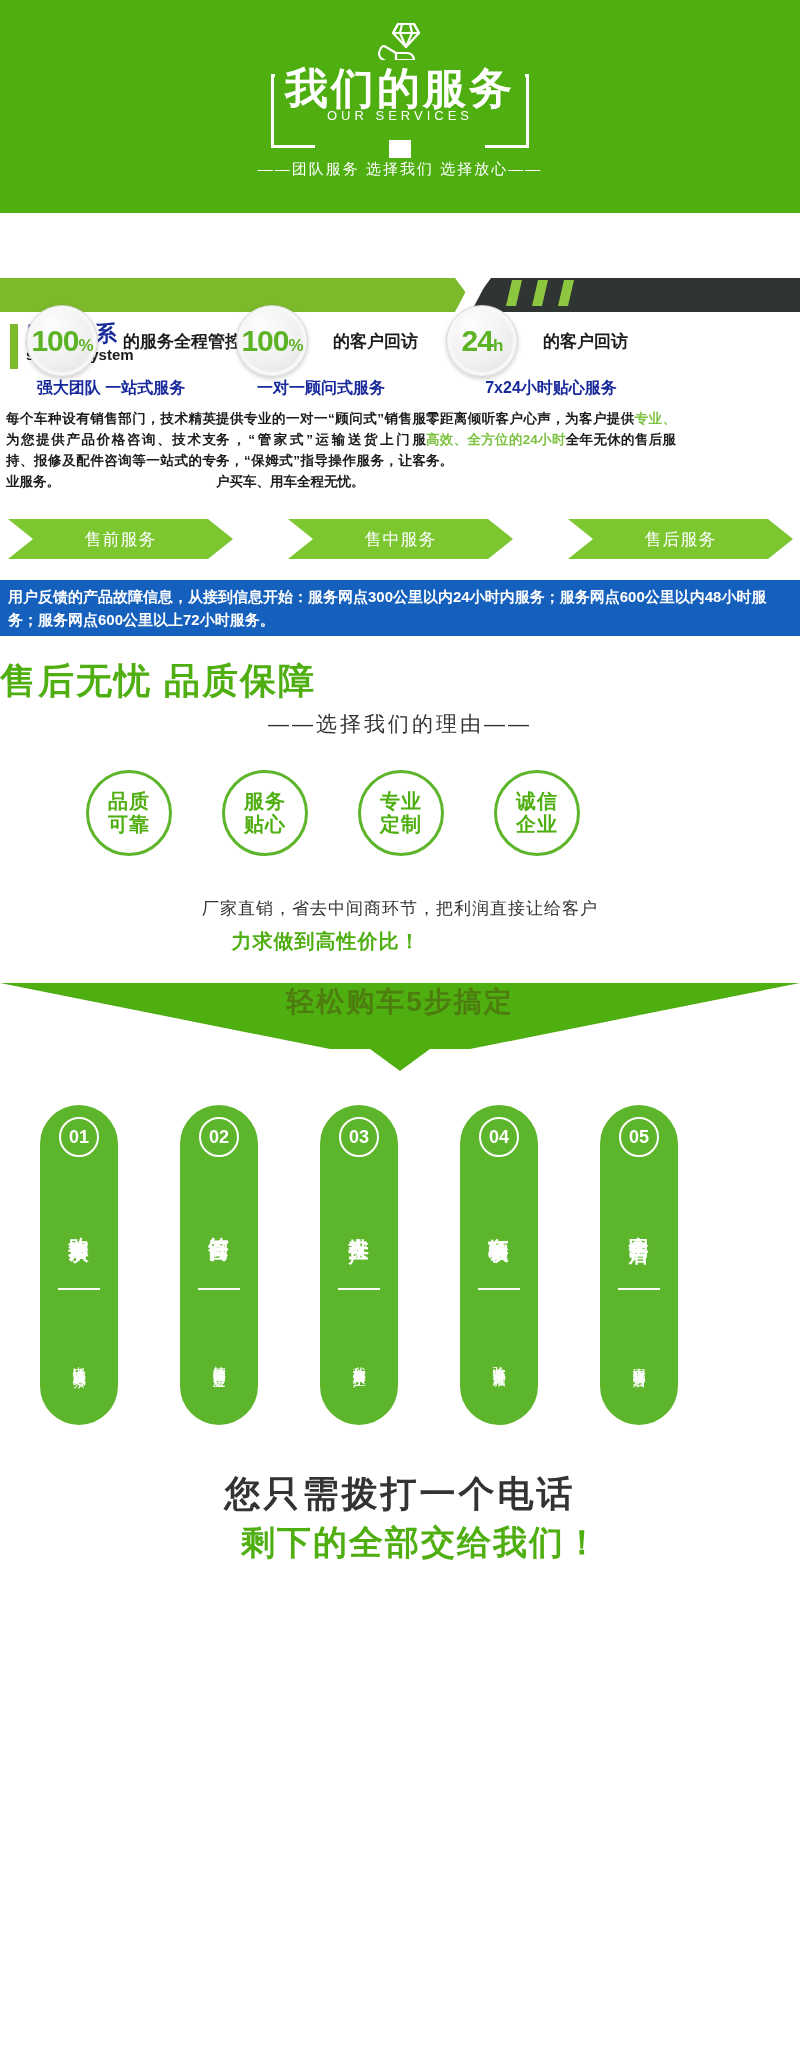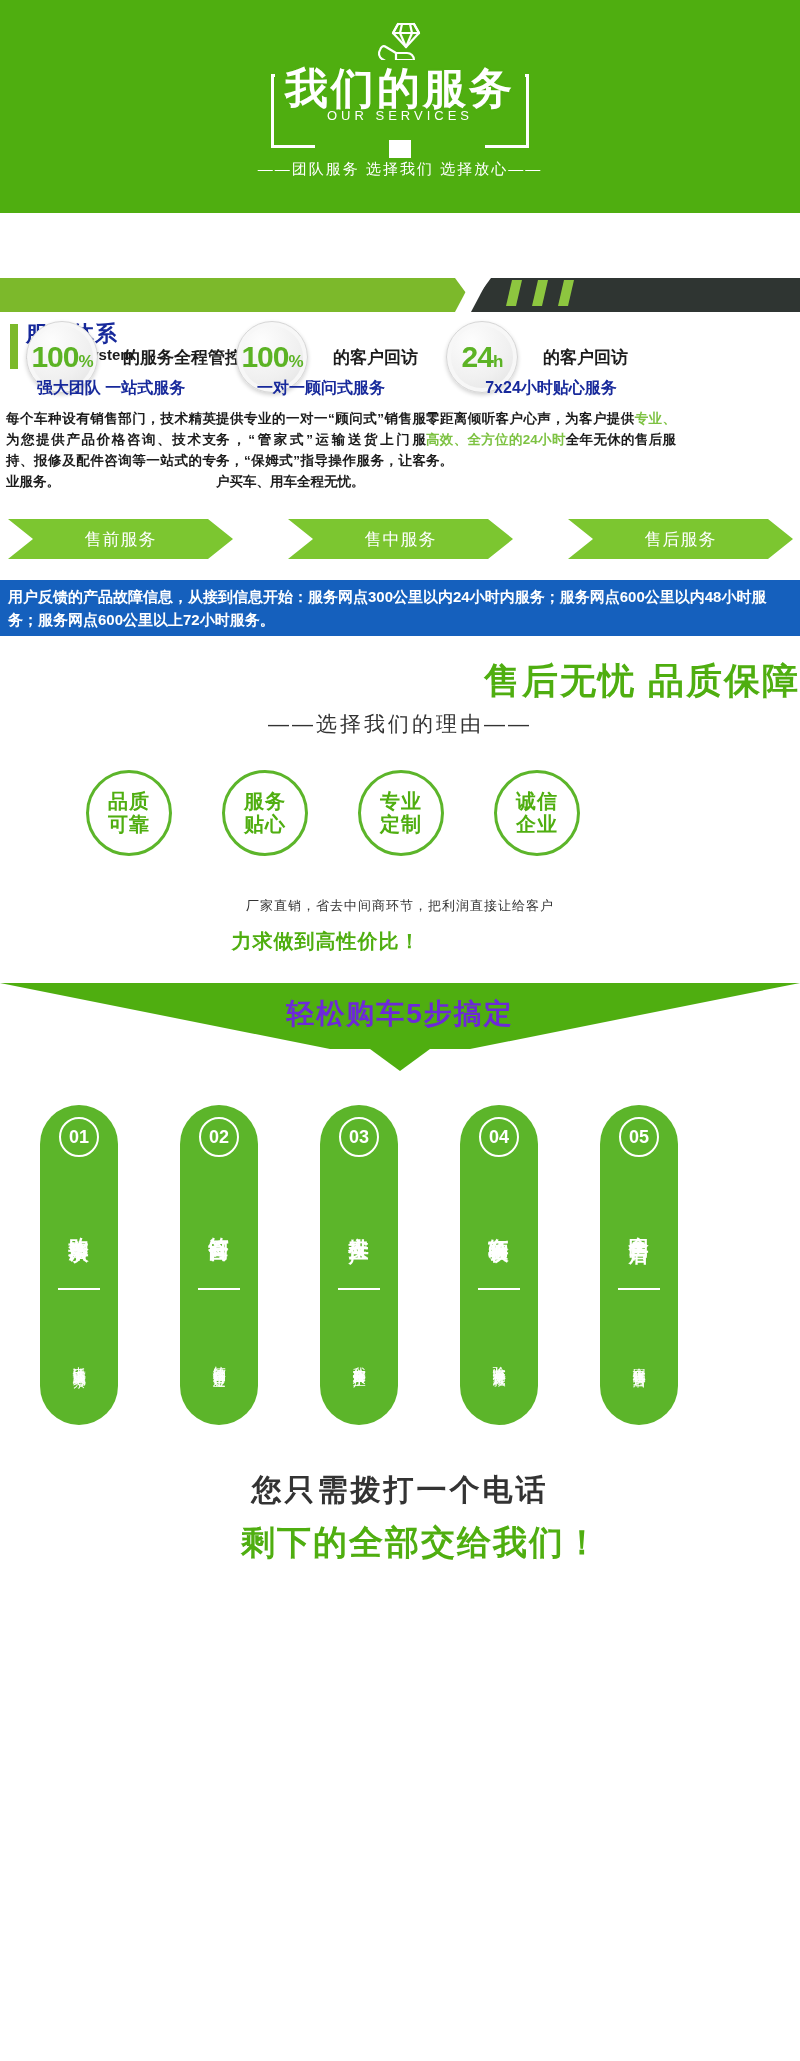--- a/index.html
+++ b/index.html
@@ -60,21 +60,21 @@
   .sys-band .white-cut {
     position:absolute; top:0; left:455px; width:34px; height:34px; background:#fff;
     clip-path:polygon(18px 0, 34px 0, 16px 34px, 0 34px);
   }
   .sys-head { position:absolute; top:322px; left:10px; display:flex; align-items:flex-start; }
   .sys-bar { width:8px; height:45px; background:#7CB92B; margin-right:8px; margin-top:2px; }
   .sys-cn { font-size:22px; font-weight:bold; color:#17299B; line-height:1.05; letter-spacing:1px; }
   .sys-en { font-size:15px; font-weight:bold; color:#1c1c1c; line-height:1.2; margin-top:1px; }
 
   
-  .badges { position:absolute; top:321px; left:0; width:713px; height:90px; }
+  .badges { position:absolute; top:305px; left:0; width:713px; height:90px; }
   .badge-item { position:absolute; display:flex; align-items:center; }
   .badge-circle {
     width:72px; height:72px; border-radius:50%;
     background:radial-gradient(circle at 35% 28%, #fdfdfd 0%, #f0f0f0 55%, #dedede 100%);
     border:1px solid #d6d6d6;
     box-shadow:0 2px 4px rgba(0,0,0,0.18), inset 0 0 0 4px #f7f7f7;
     display:flex; align-items:center; justify-content:center;
   }
   .badge-num { font-size:30px; font-weight:bold; color:#5CB325; letter-spacing:-1px; line-height:1; }
   .badge-num .unit { font-size:17px; }
@@ -97,56 +97,56 @@
   }
 
   
   .blue-bar {
     position:absolute; top:580px; left:0; width:800px; height:56px; background:#1560BD;
     padding:6px 8px; color:#fff; font-size:15px; font-weight:bold; line-height:1.5;
   }
 
   
   .reason-title {
-    position:absolute; top:657px; left:0; width:800px; text-align:right;
+    position:absolute; top:657px; left:0; width:800px; text-align:left;
     font-size:36px; font-weight:bold; color:#4FAE10; letter-spacing:2px;
   }
   .reason-sub {
     position:absolute; top:710px; left:0; width:800px; text-align:center;
     font-size:21px; color:#333; letter-spacing:3px;
   }
   .reason-circles { position:absolute; top:770px; left:16px; width:800px; height:100px; }
   .r-circle {
     position:absolute; width:86px; height:86px; border-radius:50%;
     border:3px solid #5CB52A; background:#fff;
     display:flex; flex-direction:column; align-items:center; justify-content:center;
     color:#4FAE10; font-size:20px; font-weight:bold; line-height:1.15; letter-spacing:1px;
   }
   .promo-line1 {
     position:absolute; top:897px; left:0; width:800px; text-align:center;
-    font-size:13px; color:#333; letter-spacing:1px;
+    font-size:17px; color:#333; letter-spacing:1px;
   }
   .promo-line2 {
     position:absolute; top:928px; left:0; width:652px; text-align:center;
     font-size:20px; font-weight:bold; color:#4FAE10; letter-spacing:1px;
   }
 
   
   .steps-banner { position:absolute; top:983px; left:0; width:800px; height:85px; }
   .steps-banner .tri {
     position:absolute; top:0; left:0; width:800px; height:66px; background:#4FAE10;
     clip-path:polygon(0 0, 800px 0, 470px 66px, 330px 66px);
   }
   .steps-banner .tri2 {
     position:absolute; top:66px; left:370px; width:60px; height:22px; background:#4FAE10;
     clip-path:polygon(0 0, 60px 0, 30px 22px);
   }
   .steps-banner .txt {
-    position:absolute; top:12px; left:0; width:800px; text-align:center;
-    font-size:28px; font-weight:bold; color:#6d28d9; letter-spacing:2px;
+    position:absolute; top:0; left:0; width:800px; text-align:center;
+    font-size:28px; font-weight:bold; color:#4d7c0f; letter-spacing:2px;
   }
 
   
   .steps { position:absolute; top:1105px; left:0; width:800px; height:320px; }
   .step {
     position:absolute; top:0; width:78px; height:320px; border-radius:39px;
     background:#5CB52A; display:flex; flex-direction:column; align-items:center;
     padding-top:12px; overflow:hidden;
   }
   .step-num {
@@ -161,21 +161,21 @@
   }
   .step-rule { width:42px; height:2px; background:#fff; margin:4px 0 6px; flex:0 0 auto; }
   .step-desc {
     color:#fff; font-size:13px; writing-mode:vertical-rl; text-orientation:upright;
     letter-spacing:1px; line-height:1.35; height:130px; text-align:center;
   }
 
   
   .foot1 {
     position:absolute; top:1470px; left:0; width:800px; text-align:center;
-    font-size:30px; font-weight:bold; color:#333; letter-spacing:3px;
+    font-size:36px; font-weight:bold; color:#333; letter-spacing:3px;
   }
   .foot2 {
     position:absolute; top:1520px; left:0; width:800px; text-align:center;
     font-size:34px; font-weight:bold; color:#4FAE10; letter-spacing:2px;margin-left:21px;
   }
 </style>
 </head>
 <body>
 
 <div class="hero">

